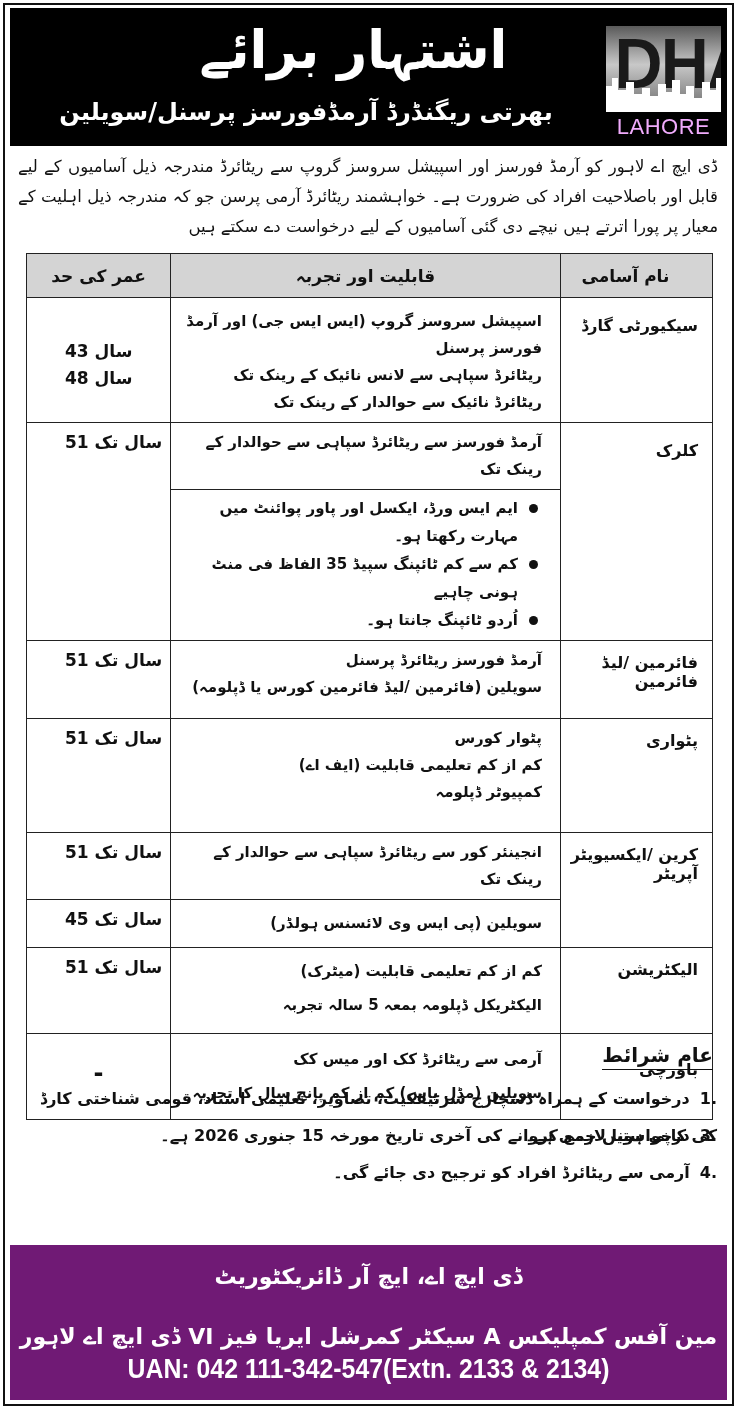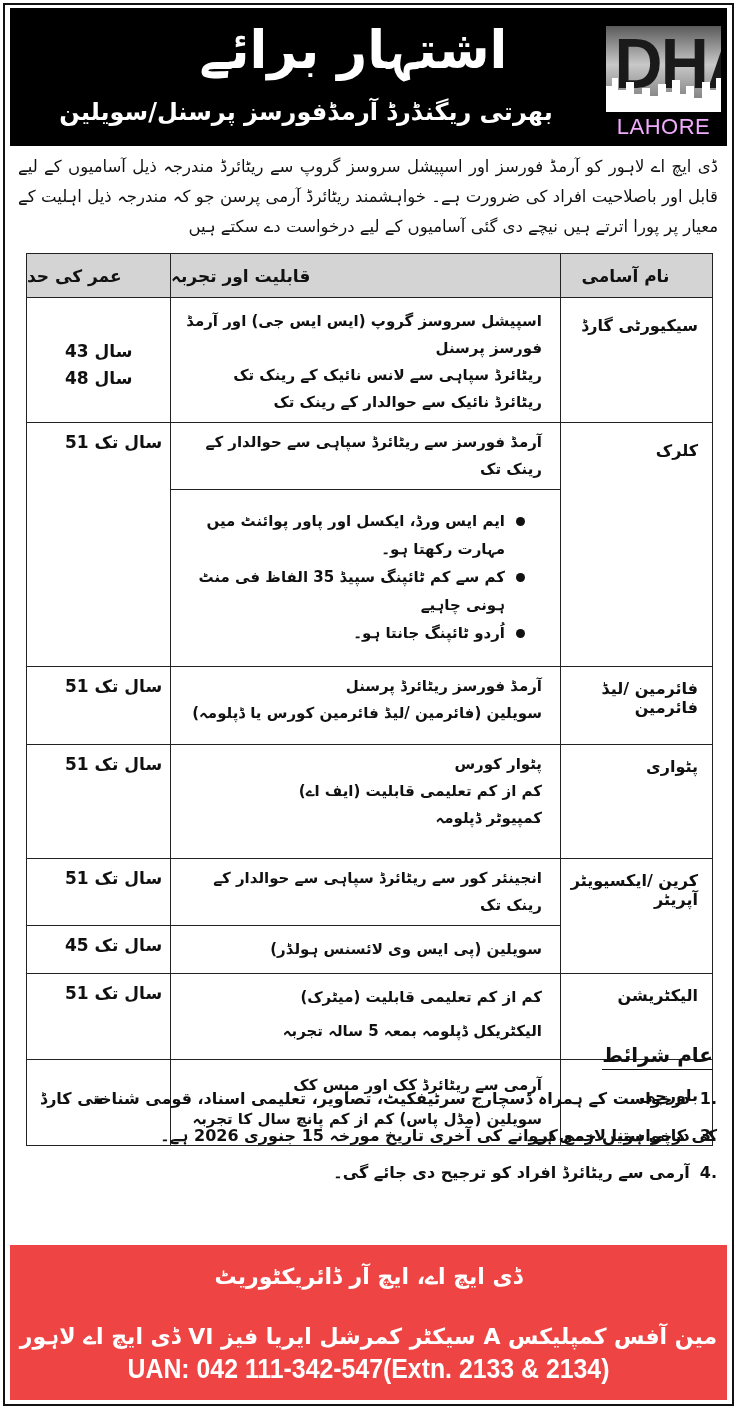--- a/index.html
+++ b/index.html
@@ -56,32 +56,32 @@
 
   
   table.jobs {
     position: absolute; left: 26px; top: 253px; width: 687px;
     border-collapse: collapse; direction: rtl;
     font-family: "DejaVu Sans", sans-serif;
   }
   table.jobs th, table.jobs td { border: 1.5px solid #222; vertical-align: top; }
   table.jobs th {
     background: #d4d4d4; height: 44px; font-size: 17px; font-weight: bold;
-    text-align: left; vertical-align: middle;
+    text-align: center; vertical-align: middle;
   }
   table.jobs th.col-post { width: 152px; text-align: center; padding-right: 22px; }
   table.jobs th.col-age { width: 144px; }
   td.post { font-size: 16px; text-align: right; padding: 18px 14px 0 6px; font-weight: 600; }
   td.qual { font-size: 15px; text-align: right; padding: 6px 18px 6px 8px; line-height: 27px; font-weight: 600; }
   td.age {
     font-size: 17px; direction: ltr; text-align: left; padding: 6px 0 0 38px;
     font-weight: bold; line-height: 27px;
   }
   td.age .age-line { display: block; }
-  td.qual ul { list-style: none; padding: 0; margin: 13px; }
+  td.qual ul { list-style: none; padding: 0; margin: 0; }
   td.qual li { position: relative; padding-right: 24px; line-height: 28px; }
   td.qual li::before {
     content: ""; position: absolute; right: 4px; top: 10px; width: 9px; height: 9px;
     background: #111; border-radius: 50%;
   }
   td.qual.sub { padding-top: 4px; }
   .qual-line { display: block; }
   .center { text-align: center; }
   .dash { font-size: 24px; font-weight: bold; }
 
@@ -93,21 +93,21 @@
   .conditions {
     position: absolute; right: 20px; top: 1080px; width: 700px; direction: rtl;
     font-size: 16px; list-style: none; font-weight: 600;
   }
   .conditions li { height: 37px; line-height: 37px; }
   .conditions .num { direction: ltr; display: inline-block; margin-left: 10px; font-weight: bold; }
 
   
   .footer {
     position: absolute; left: 10px; top: 1245px; width: 717px; height: 155px;
-    background: #ef4444; color: #fff; text-align: center;
+    background: #701a75; color: #fff; text-align: center;
   }
   .footer .f1 { position: absolute; left: 0; right: 0; top: 12px; direction: rtl; font-size: 22px; font-weight: bold; line-height: 40px; }
   .footer .f2 { position: absolute; left: 0; right: 0; top: 56px; direction: rtl; font-size: 22px; font-weight: bold; line-height: 40px; margin-top: 16px; }
   .footer .f3 {
     position: absolute; left: 0; right: 0; top: 104px;
     font-family: "Liberation Sans", sans-serif; font-size: 27px; line-height: 40px; font-weight: bold;
     transform: scaleX(0.92);
   }
 </style>
 </head>

